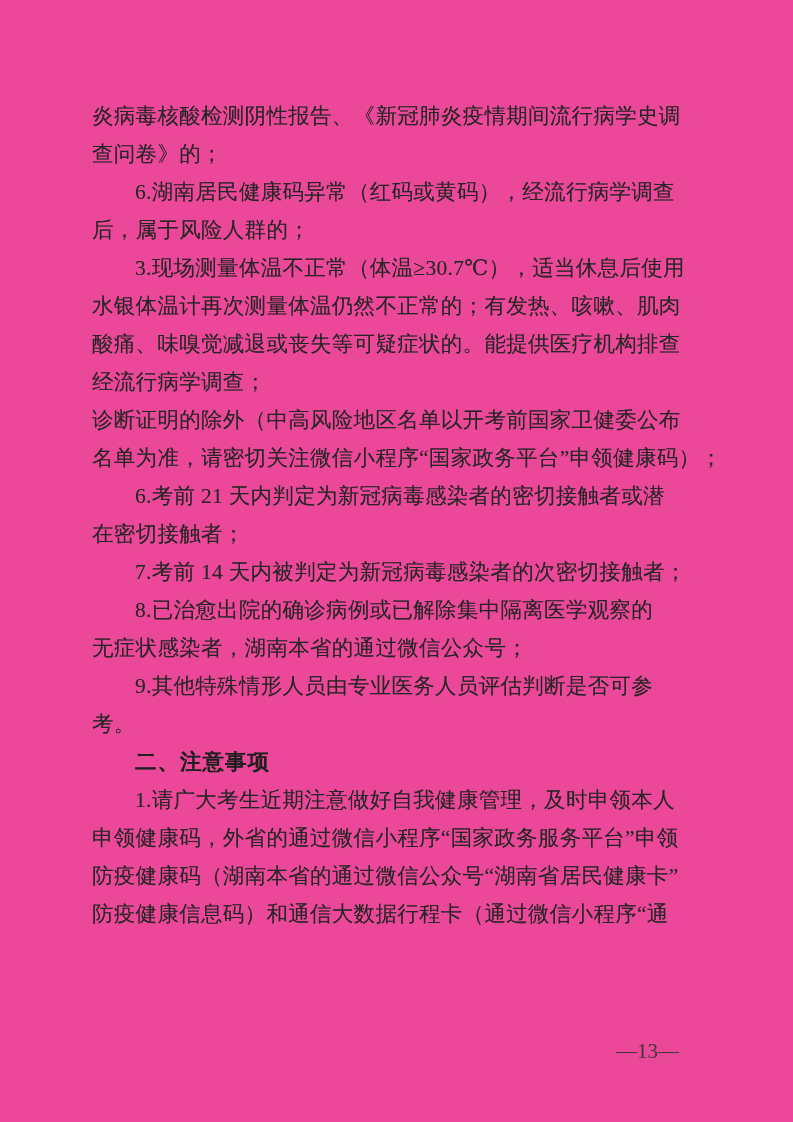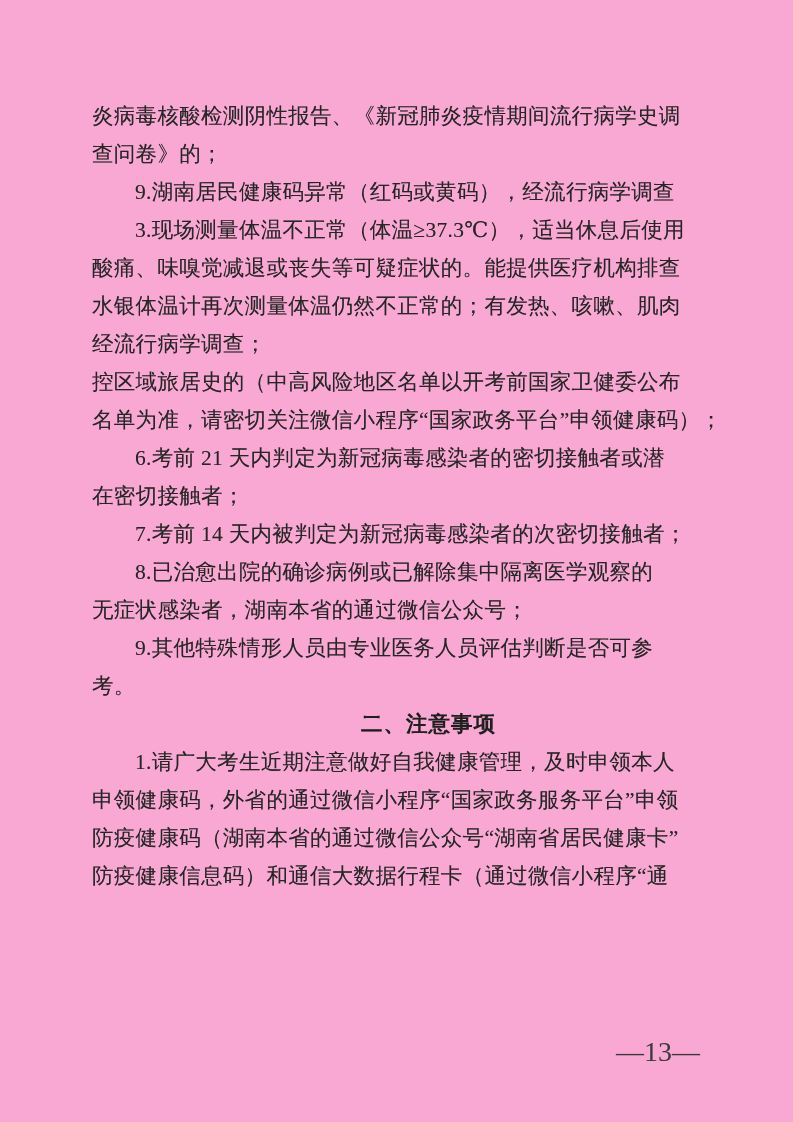--- a/index.html
+++ b/index.html
@@ -31,46 +31,46 @@
     text-shadow: 0 0 0.4px rgba(40,40,40,0.35); 
   }
   .doc-line.indent {
     padding-left: 43px;
   }
   .doc-line.heading {
     font-family: "Liberation Sans", "DejaVu Sans", sans-serif;
     font-weight: bold;
     color: #1f1f1f;
     letter-spacing: 1px;
-    text-align: center;
   }
   .page-number {
     position: absolute;
     top: 1039px;
     left: 616px;
-    font-size: 28px;
+    font-size: 21px;
     line-height: 25px;
     letter-spacing: 0px;
     color: #3a3a3a;
     font-family: "Liberation Serif", "DejaVu Serif", serif;
   }
 </style>
 </head>
 <body>
 
-<div class="page" style="background: #f9a8d4;">
+<div class="page" style="background: #ec4899;">
   <div class="content">
       <div class="doc-line">炎病毒核酸检测阴性报告、《新冠肺炎疫情期间流行病学史调</div>
       <div class="doc-line">查问卷》的；</div>
-      <div class="doc-line indent">9.湖南居民健康码异常（红码或黄码），经流行病学调查</div>
-      <div class="doc-line indent">3.现场测量体温不正常（体温≥37.3℃），适当休息后使用</div>
+      <div class="doc-line indent">6.湖南居民健康码异常（红码或黄码），经流行病学调查</div>
+      <div class="doc-line">后，属于风险人群的；</div>
+      <div class="doc-line indent">3.现场测量体温不正常（体温≥30.7℃），适当休息后使用</div>
+      <div class="doc-line">水银体温计再次测量体温仍然不正常的；有发热、咳嗽、肌肉</div>
       <div class="doc-line">酸痛、味嗅觉减退或丧失等可疑症状的。能提供医疗机构排查</div>
-      <div class="doc-line">水银体温计再次测量体温仍然不正常的；有发热、咳嗽、肌肉</div>
       <div class="doc-line">经流行病学调查；</div>
-      <div class="doc-line">控区域旅居史的（中高风险地区名单以开考前国家卫健委公布</div>
+      <div class="doc-line">诊断证明的除外（中高风险地区名单以开考前国家卫健委公布</div>
       <div class="doc-line">名单为准，请密切关注微信小程序“国家政务平台”申领健康码）；</div>
       <div class="doc-line indent">6.考前 21 天内判定为新冠病毒感染者的密切接触者或潜</div>
       <div class="doc-line">在密切接触者；</div>
       <div class="doc-line indent">7.考前 14 天内被判定为新冠病毒感染者的次密切接触者；</div>
       <div class="doc-line indent">8.已治愈出院的确诊病例或已解除集中隔离医学观察的</div>
       <div class="doc-line">无症状感染者，湖南本省的通过微信公众号；</div>
       <div class="doc-line indent">9.其他特殊情形人员由专业医务人员评估判断是否可参</div>
       <div class="doc-line">考。</div>
       <div class="doc-line indent heading">二、注意事项</div>
       <div class="doc-line indent">1.请广大考生近期注意做好自我健康管理，及时申领本人</div>

